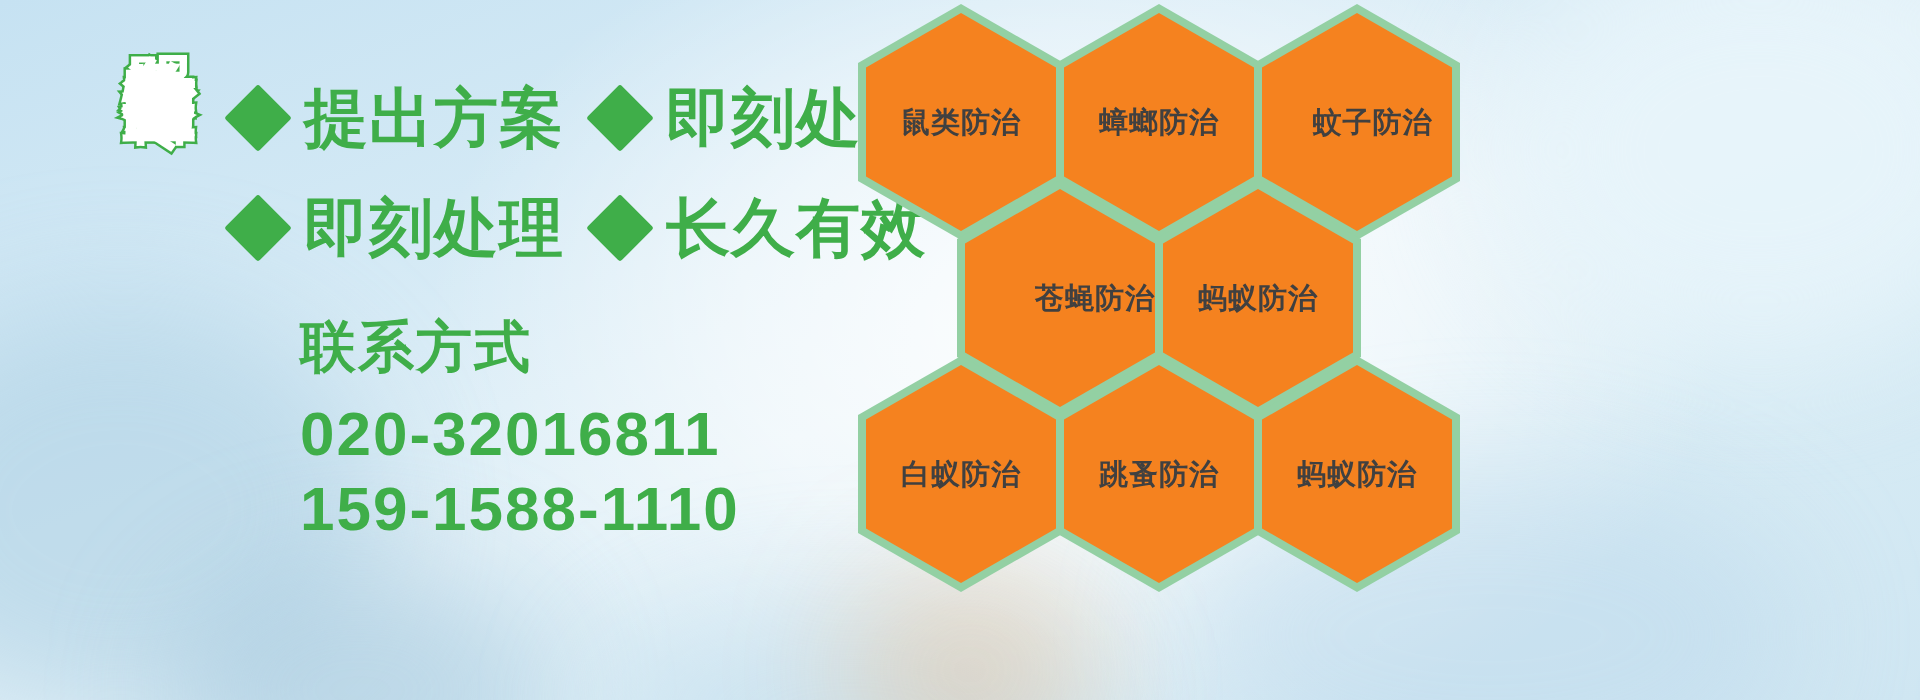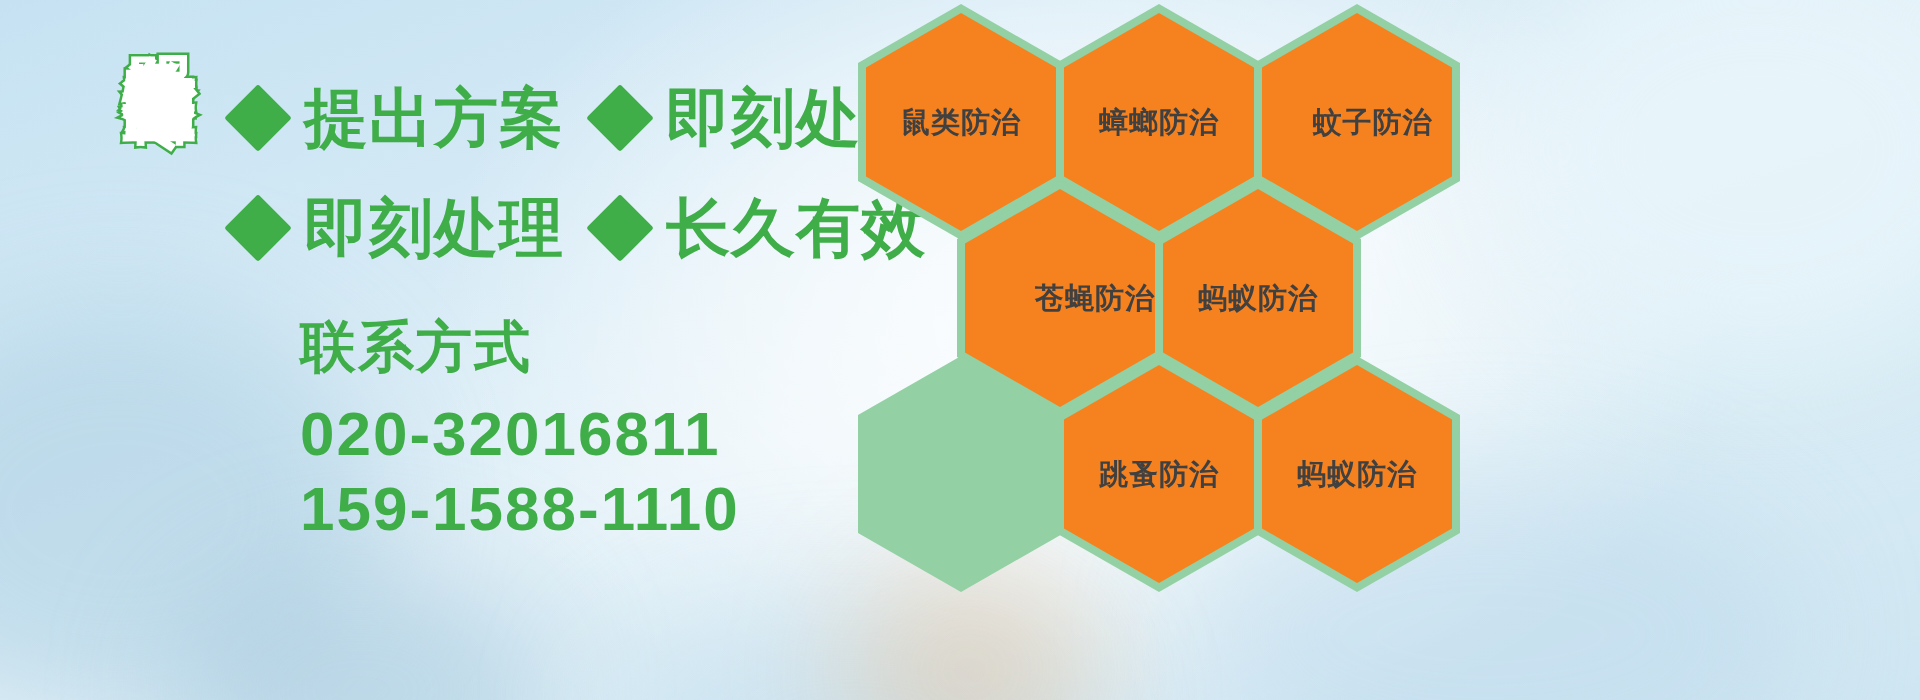--- a/index.html
+++ b/index.html
@@ -190,20 +190,23 @@
       <span class="hex-label">蚊子防治</span>
     </div>
 
     <div class="hex" style="left:107px;top:189px;justify-content:flex-end;">
       <span class="hex-label">苍蝇防治</span>
     </div>
     <div class="hex" style="left:305px;top:189px;">
       <span class="hex-label">蚂蚁防治</span>
     </div>
 
+    <div class="hex" style="left:8px;  top:365px;">
+      <span class="hex-label">白蚁防治</span>
+    </div>
     <div class="hex" style="left:206px;top:365px;">
       <span class="hex-label">跳蚤防治</span>
     </div>
     <div class="hex" style="left:404px;top:365px;">
       <span class="hex-label">蚂蚁防治</span>
     </div>
 
   </div>
 </div>
 

